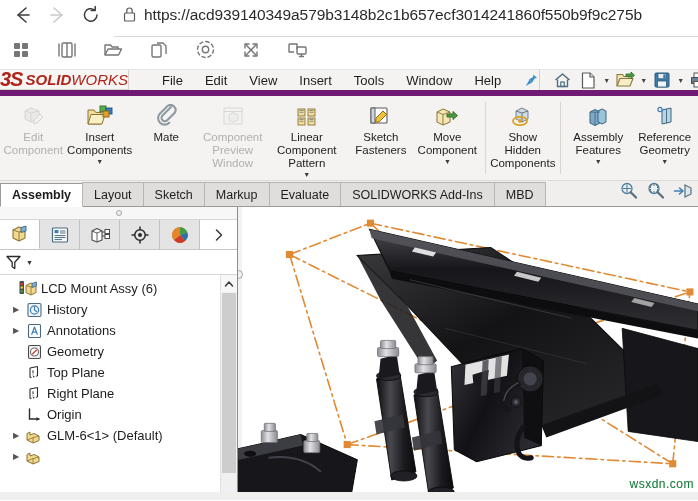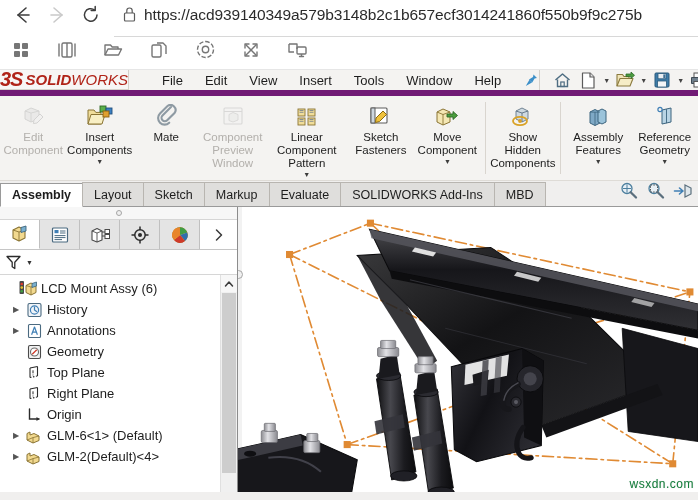--- a/index.html
+++ b/index.html
@@ -791,21 +791,20 @@
         </div>
 
         <div class="tree-row indent-1">
           <div class="tw-arrow">▶</div>
           <div class="tw-ico">
             <svg width="18" height="16" viewBox="0 0 18 16">
               <path d="M2 12 V5.5 L5 4 V7 L9 5.5 L14 8 V12.5 L8 15 Z" fill="#f2d98f" stroke="#8a7434" stroke-width="1" stroke-linejoin="round"></path>
               <path d="M8 9.6 L14 8 M8 9.6 L2 12 M8 9.6 V15" stroke="#8a7434" stroke-width="0.8" fill="none"></path>
             </svg>
           </div>
-          <span class="tw-label">GLM-2(Default)&lt;4&gt;</span>
         </div>
 
         <div id="tree-scrollbar">
           <div id="tree-sb-up">
             <svg width="10" height="8" viewBox="0 0 10 8">
                 <path d="M1.5 6 L5 2 L8.5 6" fill="none" stroke="#3a3a3a" stroke-width="1.5" stroke-linecap="round" stroke-linejoin="round"></path>
               </svg>
           </div>
           <div id="tree-sb-thumb"></div>
         </div>

